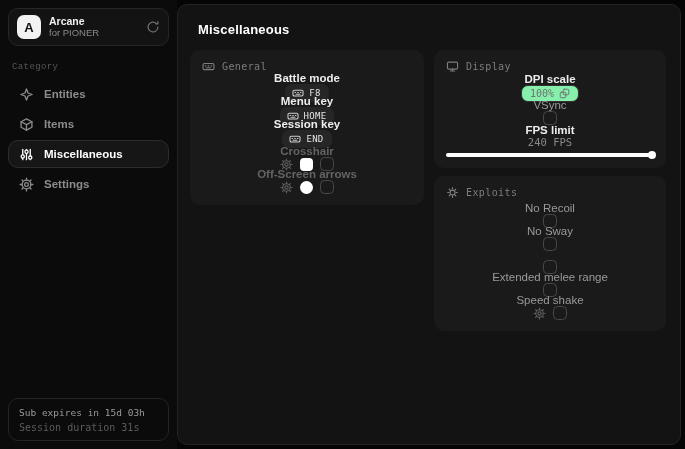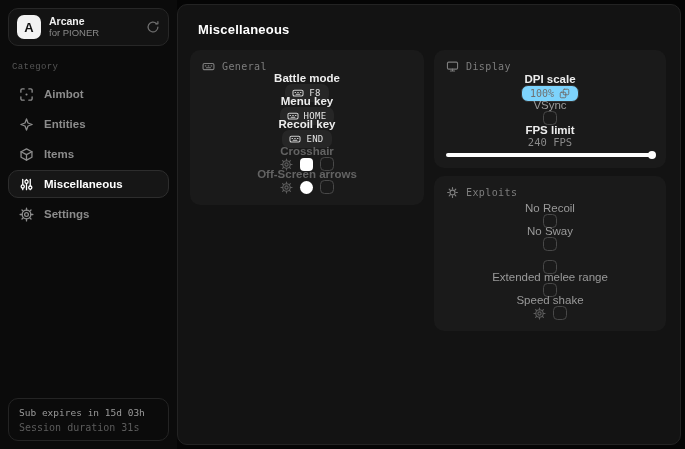--- a/index.html
+++ b/index.html
@@ -114,21 +114,21 @@
     display:flex; align-items:center; gap:5px;
     background:#262626; border:none; border-radius:7px;
     padding:3px 8px 3px 7px; cursor:pointer;
     color:#e3e3e3;
     font-family:"DejaVu Sans Mono", monospace; font-size:9px; letter-spacing:.3px;
   }
   .keypill .ic { font-size:12px; display:flex; color:#cfcfcf; }
 
   .dpi-pill {
     display:flex; align-items:center; gap:5px;
-    background:#7dd3fc; border:1px solid #323232; border-radius:7px;
+    background:#86efac; border:1px solid #323232; border-radius:7px;
     padding:2px 8px; cursor:pointer;
     color:#6f6f6f;
     font-family:"DejaVu Sans Mono", monospace; font-size:10px;
   }
   .dpi-pill .ic { font-size:11px; display:flex; }
 
   .checkbox {
     width:14px; height:14px;
     border:1.5px solid #484848; border-radius:4.5px;
     background:transparent; cursor:pointer; flex-shrink:0;
@@ -174,29 +174,20 @@
           <svg width="1em" height="1em" viewBox="0 0 16 16" fill="none" stroke="currentColor" stroke-width="1.4" stroke-linecap="round" stroke-linejoin="round">
             <path d="M13.6 8a5.6 5.6 0 1 1-1.7-4"></path>
             <path d="M13.6 1.9v2.5h-2.5"></path>
           </svg>
         </span>
     </div>
 
     <div class="cat-label">Category</div>
 
     <nav class="nav">
-      <button class="nav-item">
-        <span class="ic">
-            <svg width="1em" height="1em" viewBox="0 0 16 16" fill="none" stroke="currentColor" stroke-width="1.4" stroke-linecap="round" stroke-linejoin="round">
-              <path d="M2 5.5V3.5A1.5 1.5 0 0 1 3.5 2H5.5M10.5 2h2A1.5 1.5 0 0 1 14 3.5v2M14 10.5v2a1.5 1.5 0 0 1-1.5 1.5h-2M5.5 14h-2A1.5 1.5 0 0 1 2 12.5v-2"></path>
-              <circle cx="8" cy="8" r="1.1" fill="currentColor" stroke="none"></circle>
-            </svg>
-          </span>
-        <span>Aimbot</span>
-      </button>
       <button class="nav-item">
         <span class="ic">
             <svg width="1em" height="1em" viewBox="0 0 16 16" fill="none" stroke="currentColor" stroke-width="1.4" stroke-linecap="round" stroke-linejoin="round">
               <path d="M8 2l1.6 4.4L14 8l-4.4 1.6L8 14l-1.6-4.4L2 8l4.4-1.6z"></path>
             </svg>
           </span>
         <span>Entities</span>
       </button>
       <button class="nav-item">
         <span class="ic">
@@ -275,21 +266,21 @@
                   <svg width="1em" height="1em" viewBox="0 0 16 16" fill="none" stroke="currentColor" stroke-width="1.4" stroke-linecap="round" stroke-linejoin="round">
                     <rect x="1.3" y="4.3" width="13.4" height="7.6" rx="1.8"></rect>
                     <path d="M4 7.2h.8M7.6 7.2h.8M11.2 7.2h.8M5.5 9.6h5"></path>
                   </svg>
                 </span>
               <span>HOME</span>
             </button>
           </div>
 
           <div class="row">
-            <span class="lbl">Recoil key</span>
+            <span class="lbl">Session key</span>
             <button class="keypill">
               <span class="ic">
                   <svg width="1em" height="1em" viewBox="0 0 16 16" fill="none" stroke="currentColor" stroke-width="1.4" stroke-linecap="round" stroke-linejoin="round">
                     <rect x="1.3" y="4.3" width="13.4" height="7.6" rx="1.8"></rect>
                     <path d="M4 7.2h.8M7.6 7.2h.8M11.2 7.2h.8M5.5 9.6h5"></path>
                   </svg>
                 </span>
               <span>END</span>
             </button>
           </div>

